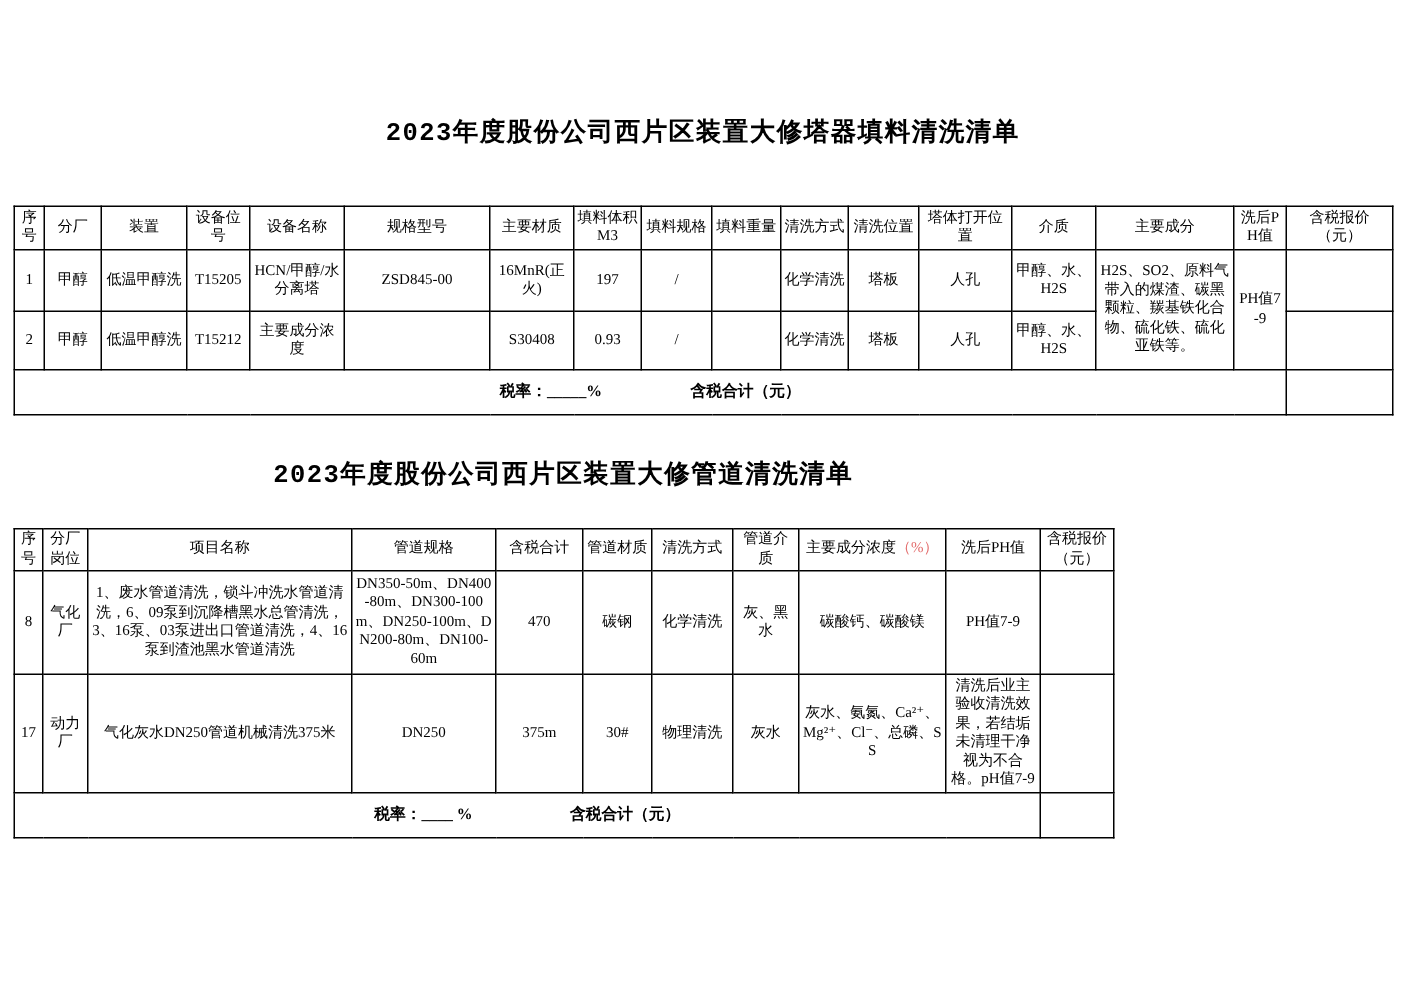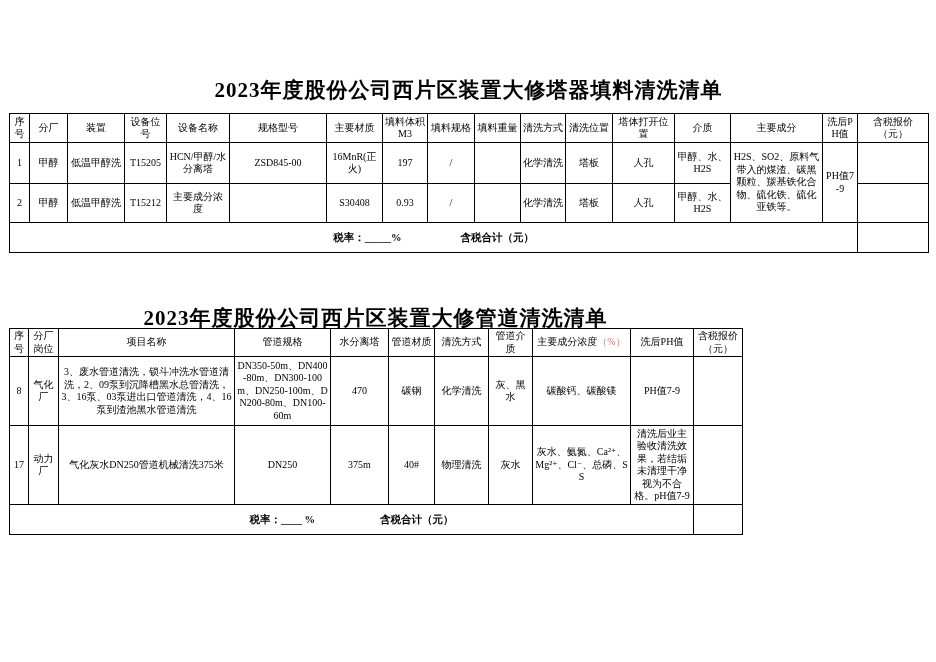--- a/index.html
+++ b/index.html
@@ -2,28 +2,28 @@
 <html><head>
 <meta charset="utf-8">
 <style>
   html,body{margin:0;padding:0;background:#ffffff;}
   body{
     width:936px;height:662px;position:relative;
     font-family:"Liberation Serif","DejaVu Serif",serif;
     color:#000;
   }
   .sec-title{
-    position:absolute;margin:0;font-weight:bold;font-size:21px;
-    text-align:center;letter-spacing:1px;white-space:nowrap;
+    position:absolute;margin:0;font-weight:bold;font-size:17px;
+    text-align:center;letter-spacing:1px;white-space:nowrap;font-family:Liberation Mono, monospace;
   }
   #title1{left:9px;width:919px;top:76px;}
   #title2{left:9px;width:733px;top:304px;}
   table{
     position:absolute;border-collapse:collapse;table-layout:fixed;
-    font-size:10px;line-height:1.25;
+    font-size:10px;line-height:1.25;margin-top:24px;
   }
   #table1{left:9px;top:113px;width:919px;}
   #table2{left:9px;top:328px;width:733px;}
   th,td{
     border:1px solid #000;text-align:center;vertical-align:middle;
     padding:1px 2px;overflow:hidden;word-break:break-all;
   }
   th{font-weight:normal;}
   th.bold, .bold{font-weight:normal;}
   .red{color:#e36c6c;}
@@ -150,50 +150,50 @@
     <col style="width:98px">
       <col style="width:63px">
       <col style="width:49px">
   </colgroup>
   <thead>
     <tr>
       <th>序号</th>
       <th>分厂岗位</th>
       <th>项目名称</th>
       <th>管道规格</th>
-      <th>水分离塔</th>
+      <th>含税合计</th>
       <th>管道材质</th>
       <th>清洗方式</th>
       <th>管道介质</th>
       <th><span>主要成分浓度</span><span class="red">（%）</span></th>
       <th>洗后PH值</th>
       <th class="bold">含税报价（元）</th>
     </tr>
   </thead>
   <tbody>
     <tr class="r1">
       <td>8</td>
       <td>气化厂</td>
-      <td>3、废水管道清洗，锁斗冲洗水管道清洗，2、09泵到沉降槽黑水总管清洗，3、16泵、03泵进出口管道清洗，4、16泵到渣池黑水管道清洗</td>
+      <td>1、废水管道清洗，锁斗冲洗水管道清洗，6、09泵到沉降槽黑水总管清洗，3、16泵、03泵进出口管道清洗，4、16泵到渣池黑水管道清洗</td>
       <td>DN350-50m、DN400-80m、DN300-100m、DN250-100m、DN200-80m、DN100-60m</td>
       <td>470</td>
       <td>碳钢</td>
       <td>化学清洗</td>
       <td>灰、黑水</td>
       <td>碳酸钙、碳酸镁</td>
       <td>PH值7-9</td>
       <td></td>
     </tr>
     <tr class="r3">
       <td>17</td>
       <td>动力厂</td>
       <td>气化灰水DN250管道机械清洗375米</td>
       <td>DN250</td>
       <td>375m</td>
-      <td>40#</td>
+      <td>30#</td>
       <td>物理清洗</td>
       <td>灰水</td>
       <td>灰水、氨氮、Ca²⁺、Mg²⁺、Cl⁻、总磷、SS</td>
       <td>清洗后业主验收清洗效果，若结垢未清理干净视为不合格。pH值7-9</td>
       <td></td>
     </tr>
     <tr>
       <td colspan="10" class="footer-cell">
         <div class="footer-flex">
           <span>税率：____ %</span>

